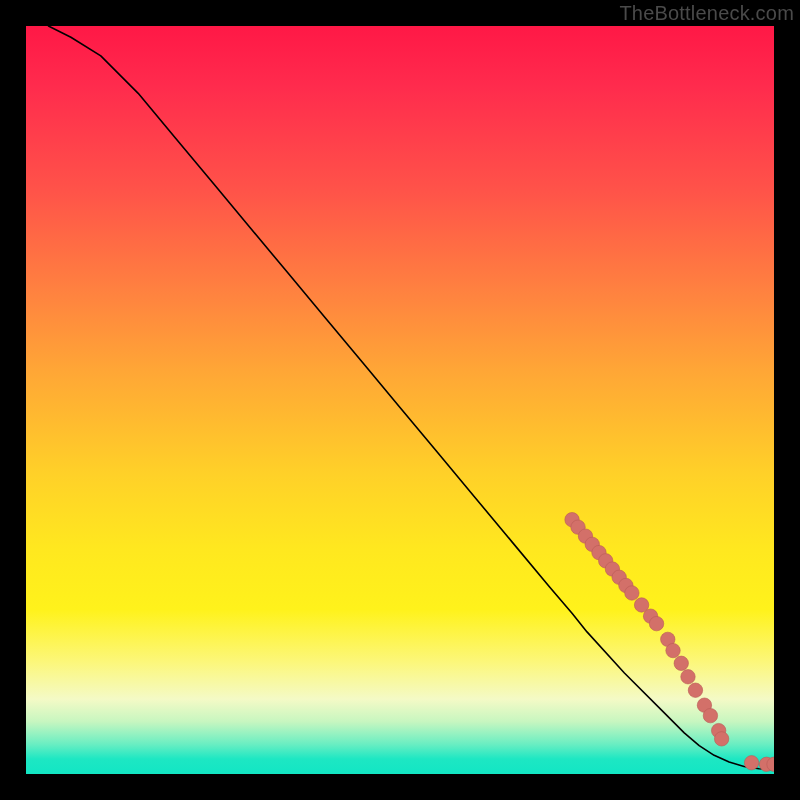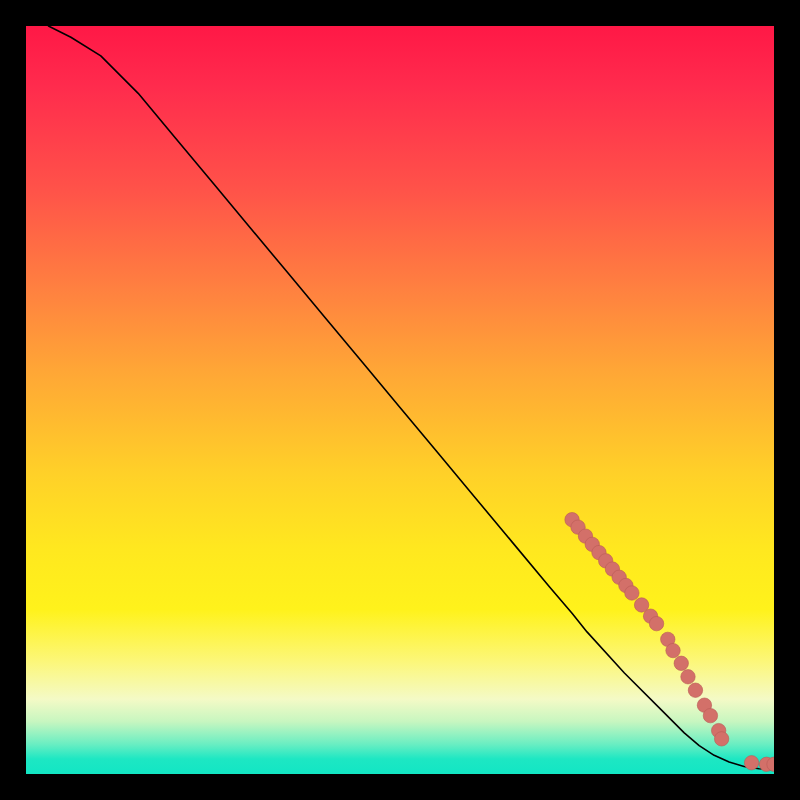--- a/index.html
+++ b/index.html
@@ -58,20 +58,21 @@
     position: absolute;
     inset: 0;
     width: 748px;
     height: 748px;
   }
 </style>
 </head>
 <body>
 
 <div class="frame">
+  <div class="watermark">TheBottleneck.com</div>
   <div class="plot-area">
     <svg class="overlay" viewBox="0 0 748 748" preserveAspectRatio="none">
       <path id="curve-path" fill="none" stroke="#000000" stroke-width="1.6" stroke-linejoin="round" stroke-linecap="round" d="M22.44 0.00 L44.88 11.22 L74.80 29.92 L112.20 67.32 L149.60 112.20 L187.00 157.08 L224.40 201.96 L261.80 246.84 L299.20 291.72 L336.60 336.60 L374.00 381.48 L411.40 426.36 L448.80 471.24 L486.20 516.12 L523.60 561.00 L546.04 587.18 L561.00 605.88 L598.40 647.02 L635.80 684.42 L658.24 706.86 L673.20 719.58 L688.16 729.30 L703.12 736.03 L718.08 740.52 L733.04 742.76 L748.00 743.51"></path>
       <g id="markers-group">
           <circle cx="546.04" cy="493.68" r="7.2" fill="#d37069" stroke="#b85b56" stroke-width="0.6"></circle>
           <circle cx="552.02" cy="501.16" r="7.2" fill="#d37069" stroke="#b85b56" stroke-width="0.6"></circle>
           <circle cx="559.50" cy="510.14" r="7.2" fill="#d37069" stroke="#b85b56" stroke-width="0.6"></circle>
           <circle cx="566.24" cy="518.36" r="7.2" fill="#d37069" stroke="#b85b56" stroke-width="0.6"></circle>
           <circle cx="572.97" cy="526.59" r="7.2" fill="#d37069" stroke="#b85b56" stroke-width="0.6"></circle>
           <circle cx="579.70" cy="534.82" r="7.2" fill="#d37069" stroke="#b85b56" stroke-width="0.6"></circle>

